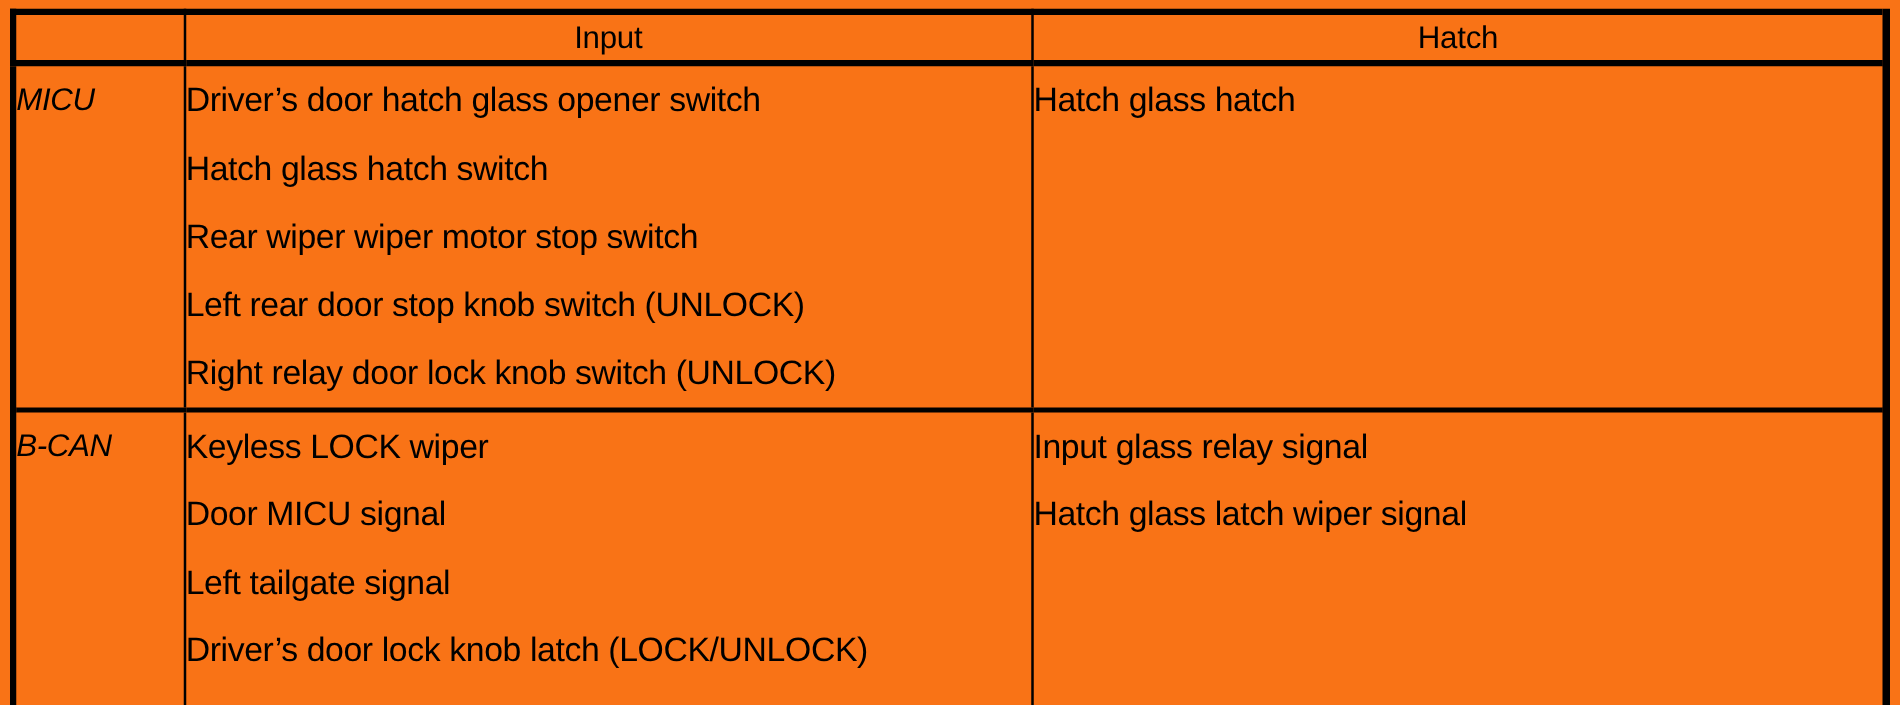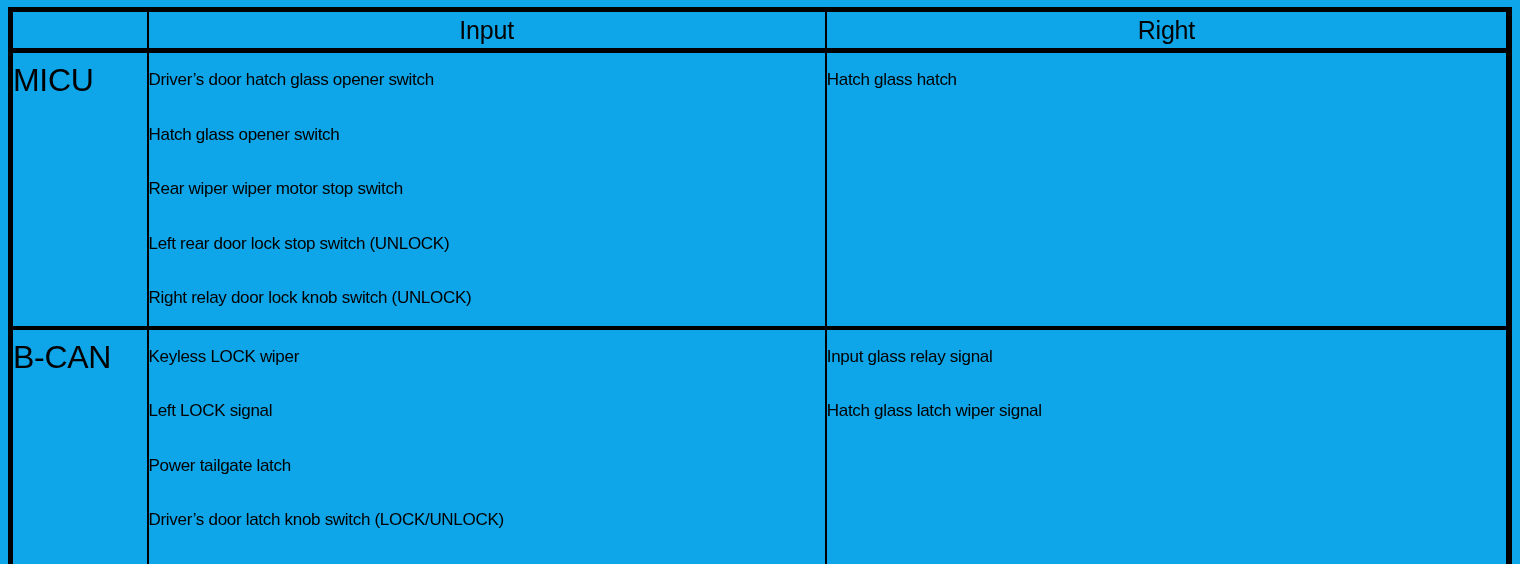--- a/index.html
+++ b/index.html
@@ -9,21 +9,21 @@
     background: #ffffff;
   }
   body {
     font-family: "Liberation Sans", sans-serif;
     color: #000000;
   }
   .page {
     position: relative;
     width: 1520px;
     height: 564px;
-    background: #0ea5e9;
+    background: #f97316;
     overflow: hidden;
   }
 
   
   .io-table {
     position: absolute;
     left: 8px;
     top: 7px;
     width: 1504px;
     height: 550px;
@@ -78,83 +78,84 @@
     border-right: 2px solid #000;
     padding-left: 7px;
     padding-top: 4px;
   }
   .cell-output {
     padding-left: 7px;
     padding-top: 4px;
   }
 
   .line {
-    font-size: 17px;
+    font-size: 27px;
     line-height: 54.5px;
     height: 54.5px;
     white-space: nowrap;
     letter-spacing: -0.3px;
   }
   .module-label {
-    font-size: 32px;
+    font-size: 25px;
     line-height: 54.5px;
     white-space: nowrap;
     letter-spacing: -0.3px;
+    font-style: italic;
   }
 </style>
 </head>
 <body>
 
 <div class="page">
 
   <table class="io-table">
     <colgroup>
       <col class="c-module">
       <col class="c-input">
       <col class="c-output">
     </colgroup>
 
     <thead>
       <tr>
         <th class="hdr-blank"></th>
         <th class="hdr-cell sep-left">Input</th>
-        <th class="hdr-cell">Right</th>
+        <th class="hdr-cell">Hatch</th>
       </tr>
     </thead>
 
     <tbody>
 
       <tr class="grp-row first">
         <td class="cell-module">
           <div class="module-label">MICU</div>
         </td>
 
         <td class="cell-input">
           <div class="line">Driver’s door hatch glass opener switch</div>
-          <div class="line">Hatch glass opener switch</div>
+          <div class="line">Hatch glass hatch switch</div>
           <div class="line">Rear wiper wiper motor stop switch</div>
-          <div class="line">Left rear door lock stop switch (UNLOCK)</div>
+          <div class="line">Left rear door stop knob switch (UNLOCK)</div>
           <div class="line">Right relay door lock knob switch (UNLOCK)</div>
         </td>
 
         <td class="cell-output">
           <div class="line">Hatch glass hatch</div>
         </td>
       </tr>
 
       <tr class="grp-row">
         <td class="cell-module">
           <div class="module-label">B-CAN</div>
         </td>
 
         <td class="cell-input">
           <div class="line">Keyless LOCK wiper</div>
-          <div class="line">Left LOCK signal</div>
-          <div class="line">Power tailgate latch</div>
-          <div class="line">Driver’s door latch knob switch (LOCK/UNLOCK)</div>
+          <div class="line">Door MICU signal</div>
+          <div class="line">Left tailgate signal</div>
+          <div class="line">Driver’s door lock knob latch (LOCK/UNLOCK)</div>
           <div class="line">Passenger’s door lock knob switch (LOCK)</div>
         </td>
 
         <td class="cell-output">
           <div class="line">Input glass relay signal</div>
           <div class="line">Hatch glass latch wiper signal</div>
         </td>
       </tr>
 
     </tbody>

